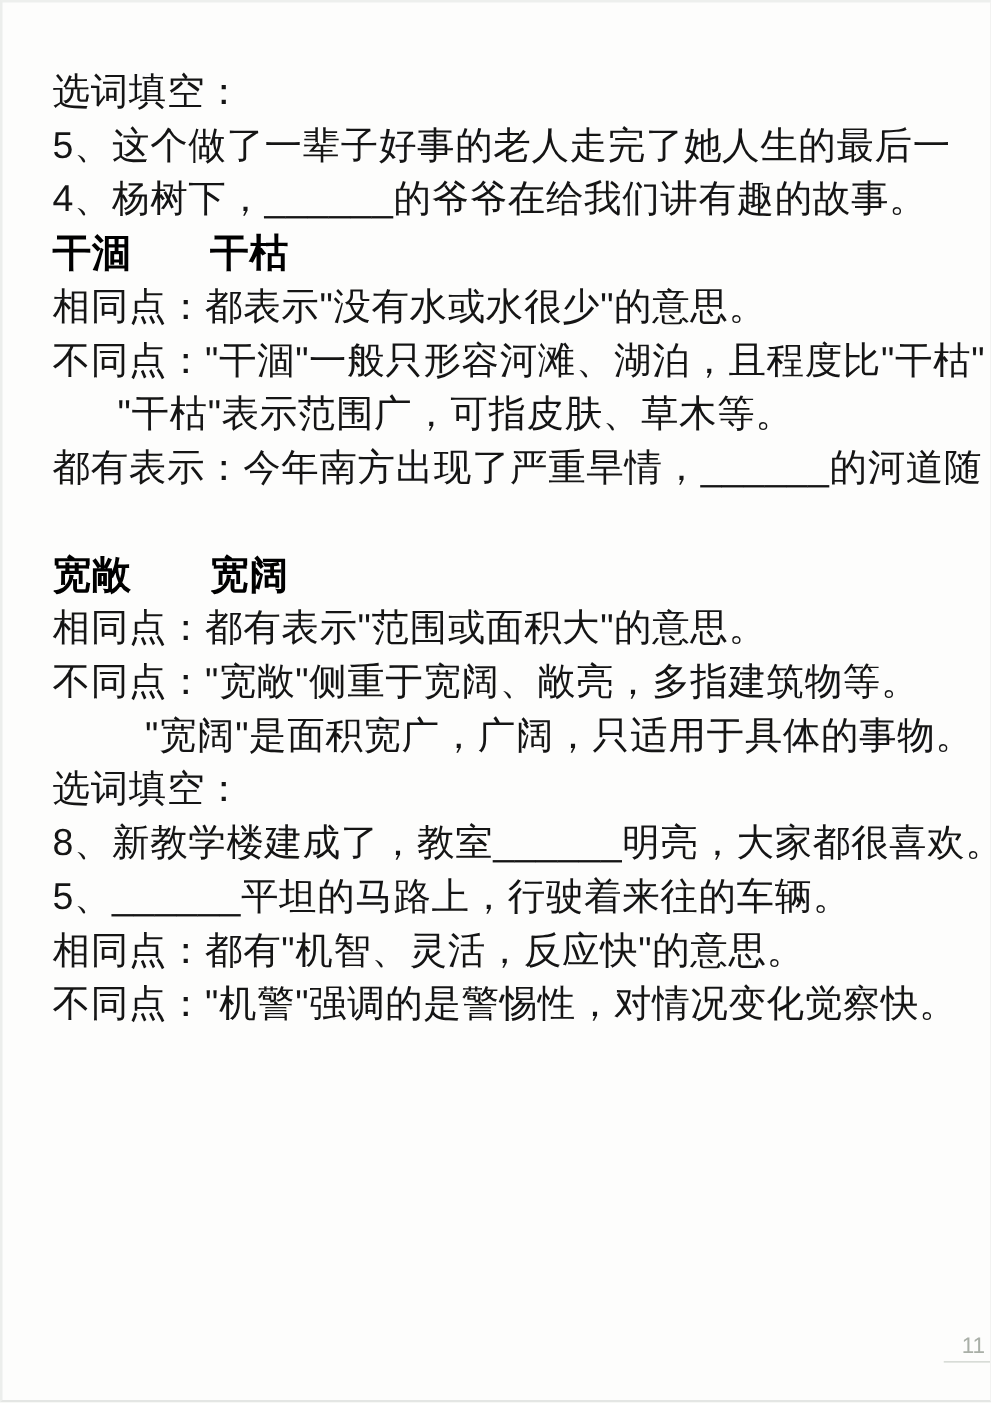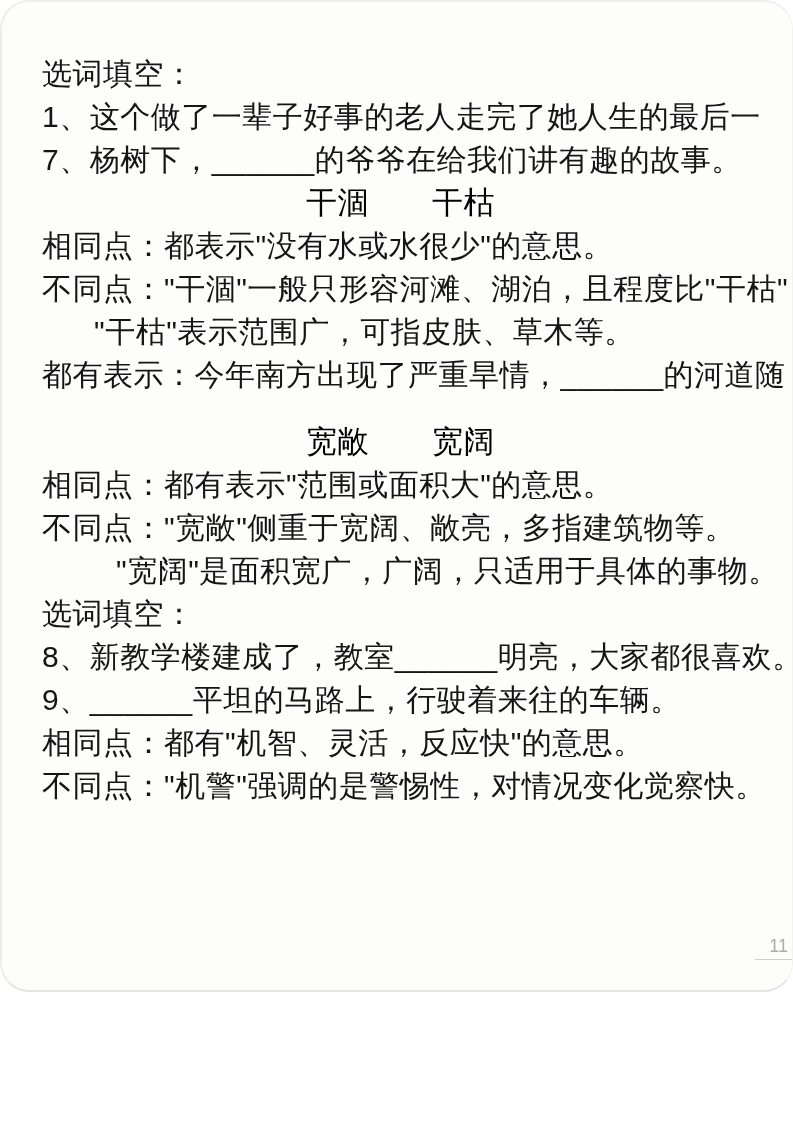--- a/index.html
+++ b/index.html
@@ -4,84 +4,83 @@
 <style>
   html,body{margin:0;padding:0;}
   body{
     width:793px;height:1122px;
     background:#ffffff;
     font-family:"Liberation Sans","DejaVu Sans",sans-serif;
     overflow:hidden;
   }
   .page{
     position:relative;
-    width:793px;height:992px;
+    width:793px;height:1122px;
     box-sizing:border-box;
     background:#fdfdfc;
     border-left:2px solid #eceeec;
     border-top:2px solid #edefed;
     border-bottom:2px solid #e4e6e4;
     border-right:1px solid #f2f2f1;
     overflow:hidden;
-    border-radius:29px;
   }
   .content{
     box-sizing:border-box;
     padding:50px 33px 0 40px;
   }
   .line{
     font-size:30px;
     line-height:43px;
     color:#151515;
     white-space:nowrap;
     letter-spacing:0.5px;
   }
   .heading{
-    font-weight:400;
-    text-align:center;
+    font-weight:700;
+    text-align:left;
     font-size:31px;
     color:#000;
   }
-  .gap{margin-top:24px;}
+  .gap{margin-top:42px;}
   .indent-sm{padding-left:52px;}
   .indent-lg{padding-left:74px;}
   .page-number{
     position:absolute;
     right:-6px;
     bottom:30px;
     font-size:18px;
     color:#a9afa7;
     border-bottom:1px solid #ccd1ca;
     padding:0 10px 2px 14px;
     white-space:nowrap;
   }
 </style>
 </head>
 <body>
 
 <div class="page">
   <div class="content">
 
     <div class="line">选词填空：</div>
-    <div class="line">1、这个做了一辈子好事的老人走完了她人生的最后一</div>
-    <div class="line">7、杨树下，______的爷爷在给我们讲有趣的故事。</div>
+    <div class="line">5、这个做了一辈子好事的老人走完了她人生的最后一</div>
+    <div class="line">4、杨树下，______的爷爷在给我们讲有趣的故事。</div>
 
     <div class="line heading">干涸　　干枯</div>
     <div class="line">相同点：都表示"没有水或水很少"的意思。</div>
     <div class="line">不同点："干涸"一般只形容河滩、湖泊，且程度比"干枯"</div>
     <div class="line indent-sm">"干枯"表示范围广，可指皮肤、草木等。</div>
     <div class="line">都有表示：今年南方出现了严重旱情，______的河道随</div>
 
     <div class="line heading gap">宽敞　　宽阔</div>
     <div class="line">相同点：都有表示"范围或面积大"的意思。</div>
     <div class="line">不同点："宽敞"侧重于宽阔、敞亮，多指建筑物等。</div>
     <div class="line indent-lg">"宽阔"是面积宽广，广阔，只适用于具体的事物。</div>
     <div class="line">选词填空：</div>
     <div class="line">8、新教学楼建成了，教室______明亮，大家都很喜欢。</div>
-    <div class="line">9、______平坦的马路上，行驶着来往的车辆。</div>
+    <div class="line">5、______平坦的马路上，行驶着来往的车辆。</div>
 
     <div class="line">相同点：都有"机智、灵活，反应快"的意思。</div>
     <div class="line">不同点："机警"强调的是警惕性，对情况变化觉察快。</div>
 
   </div>
 
   <div class="page-number">11</div>
 </div>
 
 </body></html>

